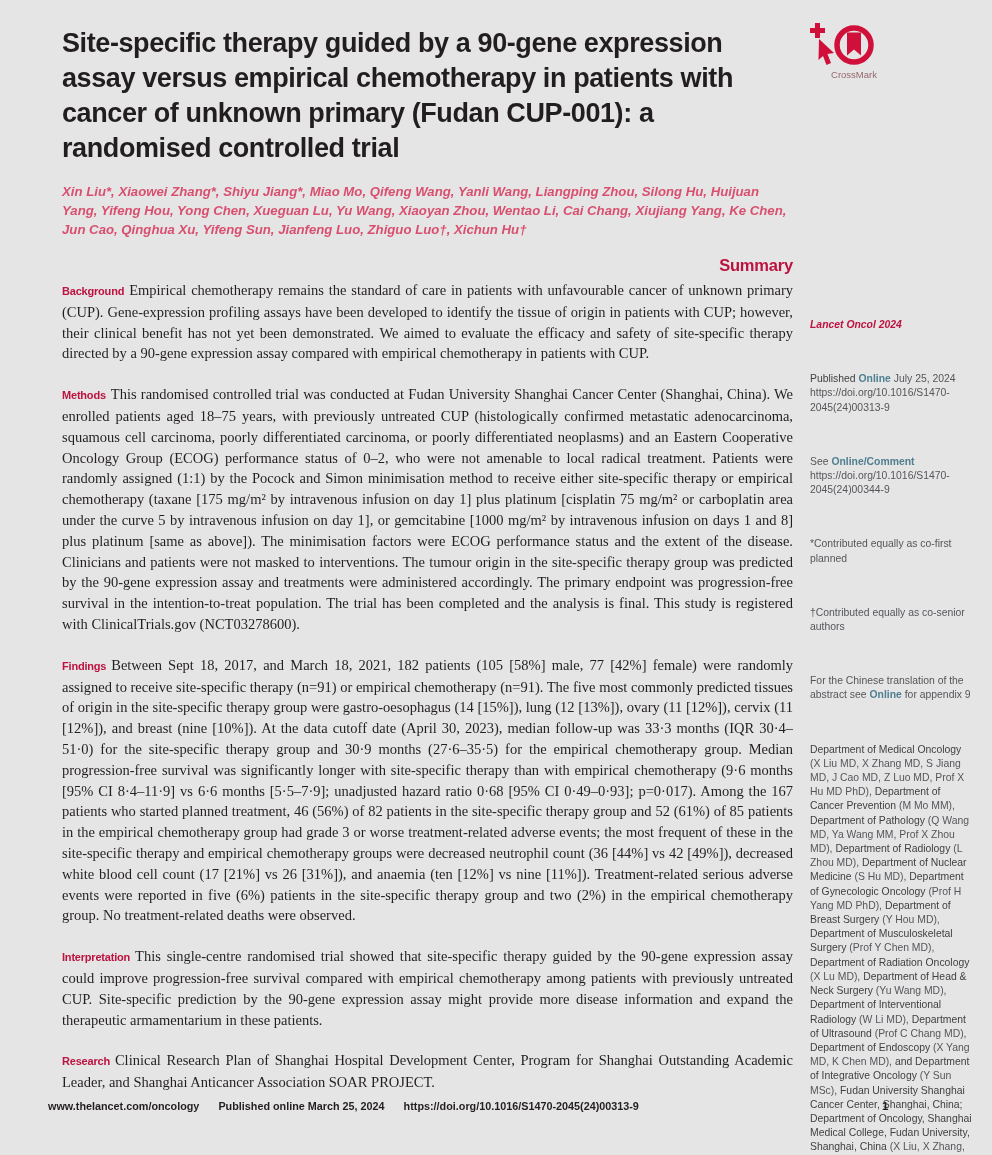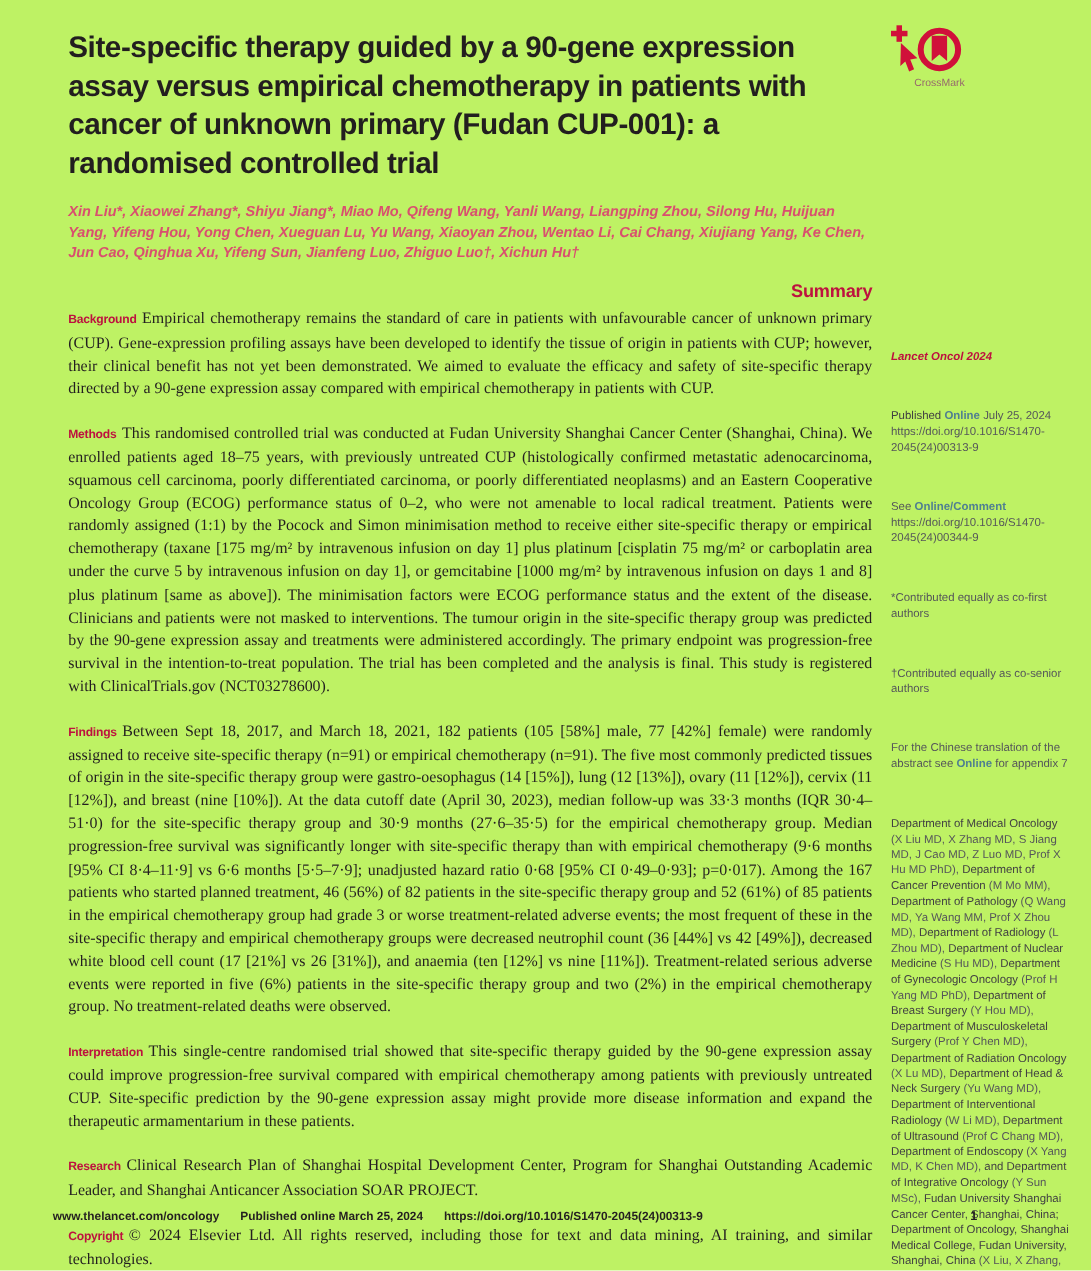--- a/index.html
+++ b/index.html
@@ -1,18 +1,18 @@
 <!DOCTYPE html>
 <html><head>
 <meta charset="utf-8">
 <style>
   * { margin:0; padding:0; box-sizing:border-box; }
   html,body { background:#ffffff; }
   body { width:992px; height:1155px; position:relative; font-family:"Liberation Serif", serif; color:#231f20; }
-  .page { position:absolute; inset:0; background:#bef264; overflow:hidden; }
+  .page { position:absolute; inset:0; background:#e5e5e5; overflow:hidden; }
 
   
   .masthead { position:absolute; left:62px; top:26px; width:740px; }
   h1.title {
     font-family:"Liberation Sans", sans-serif;
     font-size:27px; line-height:35px; font-weight:700;
     letter-spacing:-0.4px; color:#221e1f; width:740px;
   }
   p.authors {
     margin-top:16px; width:732px;
@@ -97,30 +97,29 @@
     <p class="para"><span class="label">Background</span><span>Empirical chemotherapy remains the standard of care in patients with unfavourable cancer of unknown primary (CUP). Gene-expression profiling assays have been developed to identify the tissue of origin in patients with CUP; however, their clinical benefit has not yet been demonstrated. We aimed to evaluate the efficacy and safety of site-specific therapy directed by a 90-gene expression assay compared with empirical chemotherapy in patients with CUP.</span></p>
 
     <p class="para"><span class="label">Methods</span><span>This randomised controlled trial was conducted at Fudan University Shanghai Cancer Center (Shanghai, China). We enrolled patients aged 18–75 years, with previously untreated CUP (histologically confirmed metastatic adenocarcinoma, squamous cell carcinoma, poorly differentiated carcinoma, or poorly differentiated neoplasms) and an Eastern Cooperative Oncology Group (ECOG) performance status of 0–2, who were not amenable to local radical treatment. Patients were randomly assigned (1:1) by the Pocock and Simon minimisation method to receive either site-specific therapy or empirical chemotherapy (taxane [175 mg/m² by intravenous infusion on day 1] plus platinum [cisplatin 75 mg/m² or carboplatin area under the curve 5 by intravenous infusion on day 1], or gemcitabine [1000 mg/m² by intravenous infusion on days 1 and 8] plus platinum [same as above]). The minimisation factors were ECOG performance status and the extent of the disease. Clinicians and patients were not masked to interventions. The tumour origin in the site-specific therapy group was predicted by the 90-gene expression assay and treatments were administered accordingly. The primary endpoint was progression-free survival in the intention-to-treat population. The trial has been completed and the analysis is final. This study is registered with ClinicalTrials.gov (NCT03278600).</span></p>
 
     <p class="para"><span class="label">Findings</span><span>Between Sept 18, 2017, and March 18, 2021, 182 patients (105 [58%] male, 77 [42%] female) were randomly assigned to receive site-specific therapy (n=91) or empirical chemotherapy (n=91). The five most commonly predicted tissues of origin in the site-specific therapy group were gastro-oesophagus (14 [15%]), lung (12 [13%]), ovary (11 [12%]), cervix (11 [12%]), and breast (nine [10%]). At the data cutoff date (April 30, 2023), median follow-up was 33·3 months (IQR 30·4–51·0) for the site-specific therapy group and 30·9 months (27·6–35·5) for the empirical chemotherapy group. Median progression-free survival was significantly longer with site-specific therapy than with empirical chemotherapy (9·6 months [95% CI 8·4–11·9] vs 6·6 months [5·5–7·9]; unadjusted hazard ratio 0·68 [95% CI 0·49–0·93]; p=0·017). Among the 167 patients who started planned treatment, 46 (56%) of 82 patients in the site-specific therapy group and 52 (61%) of 85 patients in the empirical chemotherapy group had grade 3 or worse treatment-related adverse events; the most frequent of these in the site-specific therapy and empirical chemotherapy groups were decreased neutrophil count (36 [44%] vs 42 [49%]), decreased white blood cell count (17 [21%] vs 26 [31%]), and anaemia (ten [12%] vs nine [11%]). Treatment-related serious adverse events were reported in five (6%) patients in the site-specific therapy group and two (2%) in the empirical chemotherapy group. No treatment-related deaths were observed.</span></p>
 
     <p class="para"><span class="label">Interpretation</span><span>This single-centre randomised trial showed that site-specific therapy guided by the 90-gene expression assay could improve progression-free survival compared with empirical chemotherapy among patients with previously untreated CUP. Site-specific prediction by the 90-gene expression assay might provide more disease information and expand the therapeutic armamentarium in these patients.</span></p>
 
     <p class="para"><span class="label">Research</span><span>Clinical Research Plan of Shanghai Hospital Development Center, Program for Shanghai Outstanding Academic Leader, and Shanghai Anticancer Association SOAR PROJECT.</span></p>
 
-    <p class="para"><span class="label">Copyright</span><span>© 2024 Elsevier Ltd. All rights reserved, including those for text and data mining, AI training, and similar technologies.</span></p>
   </section>
 
   <aside class="sidebar">
     <p class="blk"><span class="seg-journal">Lancet Oncol 2024</span></p>
     <p class="blk"><span class="seg-b">Published </span><span class="seg-link">Online</span><span class="seg-r"> July 25, 2024 </span><span class="seg-r">https://doi.org/10.1016/S1470-2045(24)00313-9</span></p>
     <p class="blk"><span class="seg-r">See </span><span class="seg-link">Online/Comment</span><span class="seg-r"> https://doi.org/10.1016/S1470-2045(24)00344-9</span></p>
-    <p class="blk"><span class="seg-r">*Contributed equally as co-first authors</span></p>
+    <p class="blk"><span class="seg-r">*Contributed equally as co-first planned</span></p>
     <p class="blk"><span class="seg-r">†Contributed equally as co-senior authors</span></p>
-    <p class="blk"><span class="seg-r">For the Chinese translation of the abstract see </span><span class="seg-link">Online</span><span class="seg-r"> for appendix 7</span></p>
+    <p class="blk"><span class="seg-r">For the Chinese translation of the abstract see </span><span class="seg-link">Online</span><span class="seg-r"> for appendix 9</span></p>
     <p class="blk"><span class="seg-b">Department of Medical Oncology</span><span class="seg-r"> (X Liu MD, X Zhang MD, S Jiang MD, J Cao MD, Z Luo MD, Prof X Hu MD PhD), </span><span class="seg-b">Department of Cancer Prevention</span><span class="seg-r"> (M Mo MM), </span><span class="seg-b">Department of Pathology</span><span class="seg-r"> (Q Wang MD, Ya Wang MM, Prof X Zhou MD), </span><span class="seg-b">Department of Radiology</span><span class="seg-r"> (L Zhou MD), </span><span class="seg-b">Department of Nuclear Medicine</span><span class="seg-r"> (S Hu MD), </span><span class="seg-b">Department of Gynecologic Oncology</span><span class="seg-r"> (Prof H Yang MD PhD), </span><span class="seg-b">Department of Breast Surgery</span><span class="seg-r"> (Y Hou MD), </span><span class="seg-b">Department of Musculoskeletal Surgery</span><span class="seg-r"> (Prof Y Chen MD), </span><span class="seg-b">Department of Radiation Oncology</span><span class="seg-r"> (X Lu MD), </span><span class="seg-b">Department of Head &amp; Neck Surgery</span><span class="seg-r"> (Yu Wang MD), </span><span class="seg-b">Department of Interventional Radiology</span><span class="seg-r"> (W Li MD), </span><span class="seg-b">Department of Ultrasound</span><span class="seg-r"> (Prof C Chang MD), </span><span class="seg-b">Department of Endoscopy</span><span class="seg-r"> (X Yang MD, K Chen MD), </span><span class="seg-b">and Department of Integrative Oncology</span><span class="seg-r"> (Y Sun MSc), </span><span class="seg-b">Fudan University Shanghai Cancer Center, Shanghai, China; Department of Oncology, Shanghai Medical College, Fudan University, Shanghai, China</span><span class="seg-r"> (X Liu, X Zhang, S Jiang, M Mo, Q Wang, Ya Wang, L Zhou, S Hu, Prof H Yang, Y Hou, Prof Y Chen, X Lu, Yu Wang, Prof X Zhou, W Li, Prof C Chang,</span></p>
   </aside>
 
   <footer class="footer">
     <span class="fitem link">www.thelancet.com/oncology</span>
     <span class="fitem">Published online March 25, 2024</span>
     <span class="fitem link">https://doi.org/10.1016/S1470-2045(24)00313-9</span>
   </footer>
   <span class="pagenum">1</span>
 

